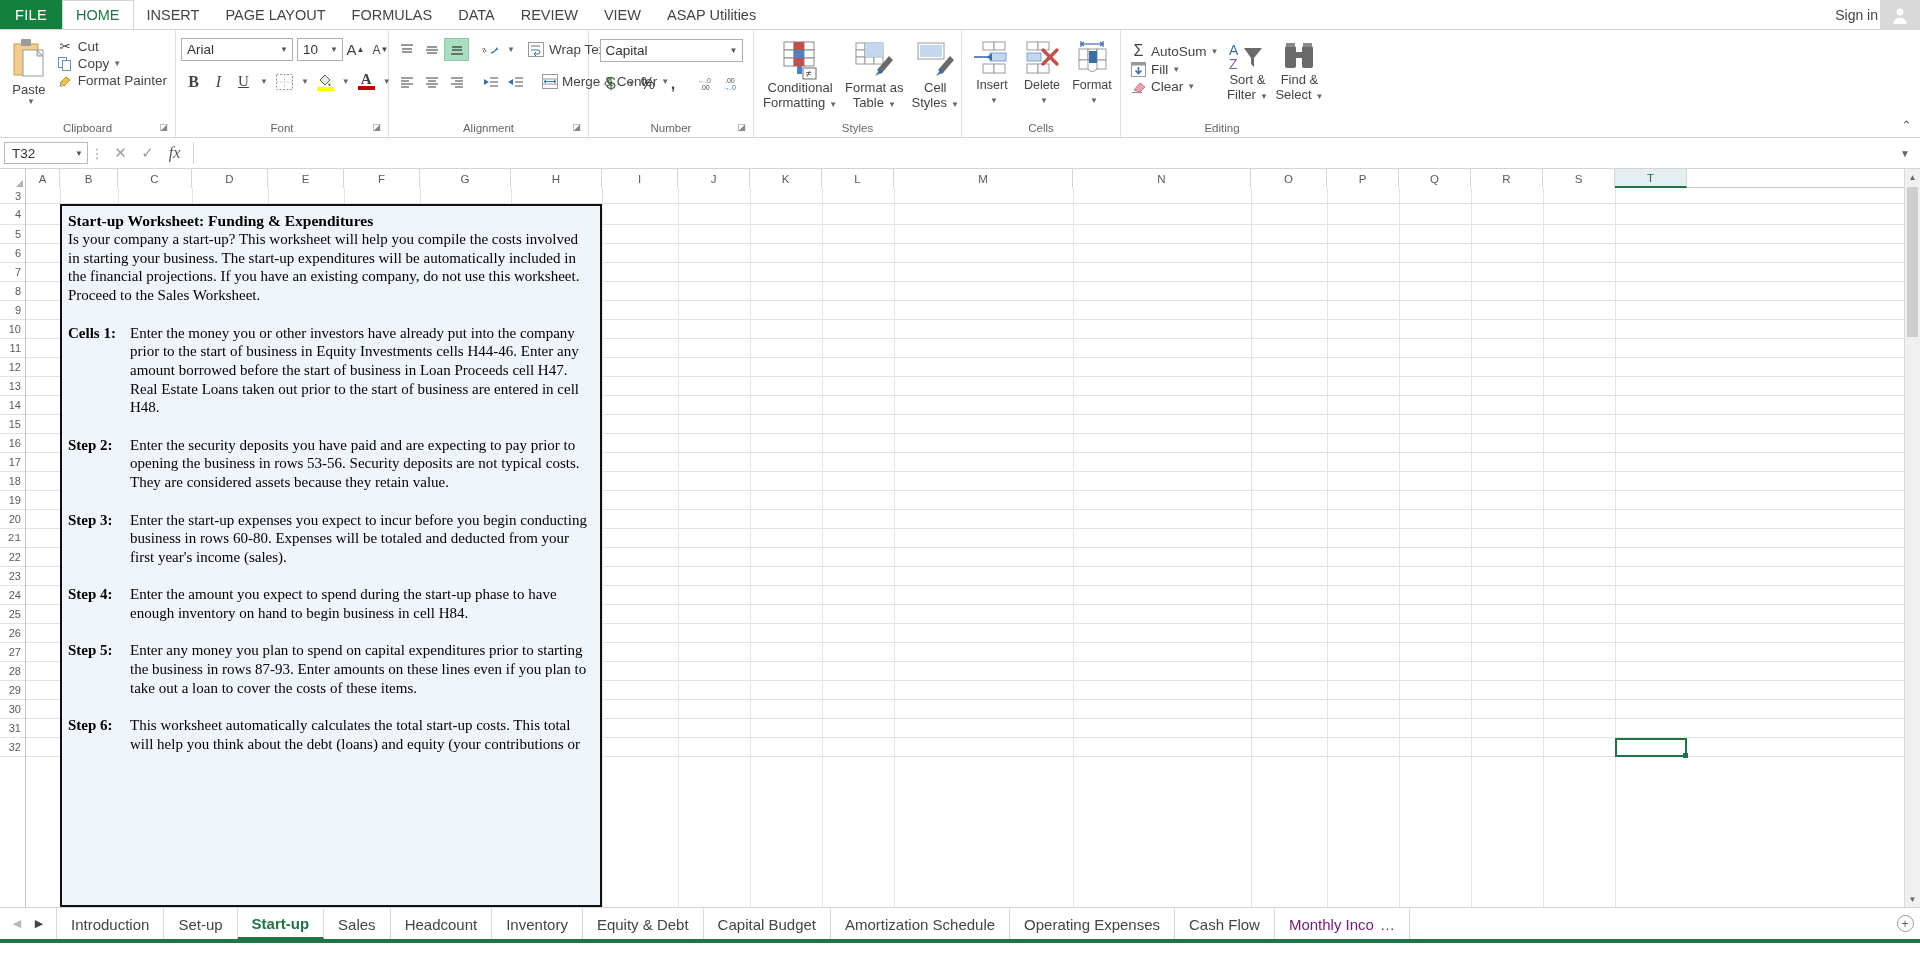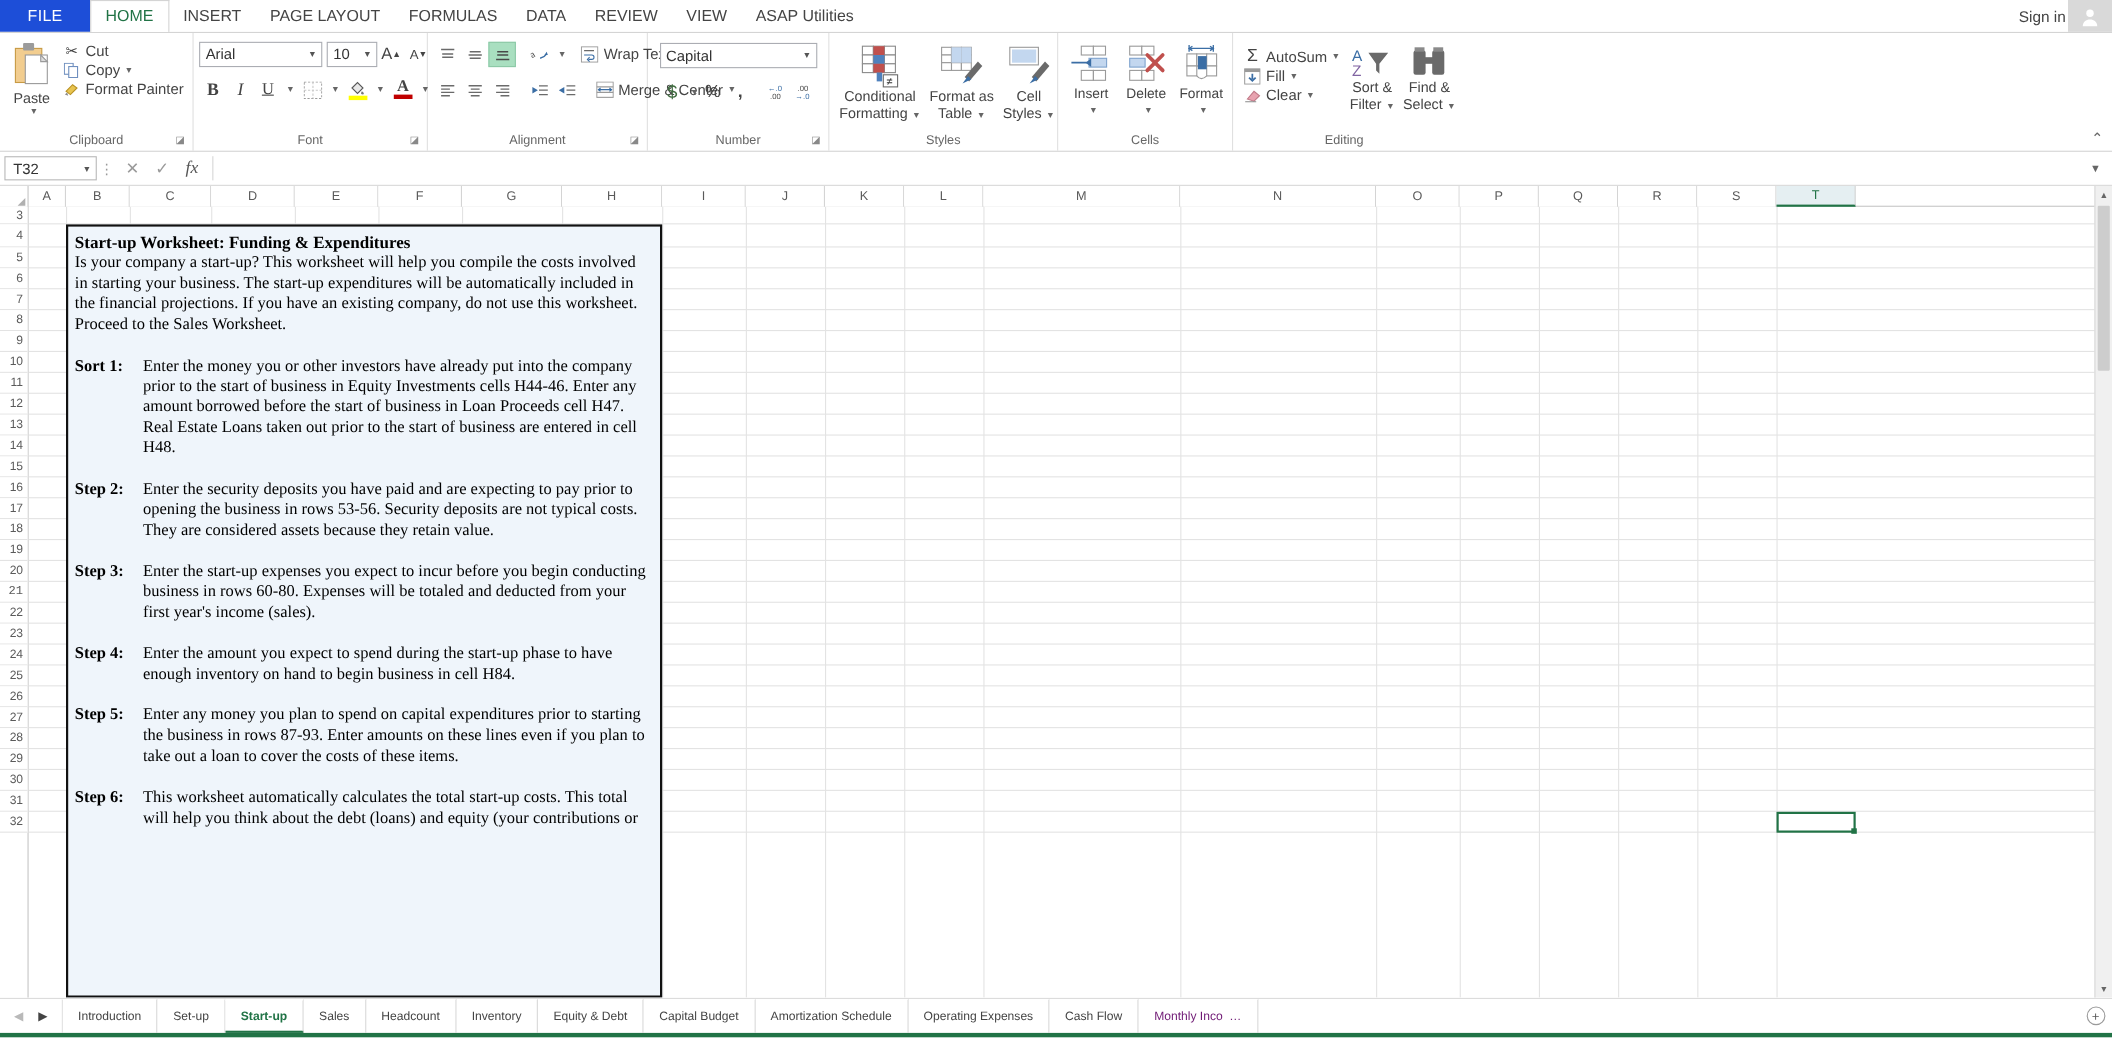--- a/index.html
+++ b/index.html
@@ -13,22 +13,22 @@
 
   
   .titlebar {
     height: 29px;
     display: flex;
     align-items: stretch;
     background: #ffffff;
     position: relative;
   }
   .file-tab {
-    width: 82px;
-    background: #1d4ed8;
+    width: 62px;
+    background: #15803d;
     color: #ffffff;
     font-size: 14.5px;
     display: flex;
     align-items: center;
     justify-content: center;
     letter-spacing: .3px;
   }
   .rtab {
     padding: 0 13px;
     display: flex;
@@ -264,21 +264,21 @@
     border-top: 1px solid #d4d4d4;
   }
   .tabnav { display:flex; align-items:center; padding: 0 6px; }
   .tabnav-btn { width: 22px; text-align:center; font-size: 11px; }
   .tabnav-btn.dim { color:#b9b9b9; }
   .tabnav-btn.on { color:#444; }
   .tabs { display:flex; align-items:stretch; flex:1; overflow:hidden; }
   .stab {
     display:flex; align-items:center;
     padding: 0 14px;
-    font-size: 11px; color: #444;
+    font-size: 15px; color: #444;
     border-right: 1px solid #d9d9d9;
     border-top: 1px solid transparent;
     white-space: nowrap;
   }
   .stab:first-child { border-left: 1px solid #d9d9d9; }
   .stab.active {
     color: #217346; font-weight: bold;
     background: #ffffff;
     border-top: 2px solid #ffffff;
     border-bottom: 2px solid #217346;
@@ -1023,21 +1023,21 @@
         <div class="gline-v" style="left: 166px;"></div>
         <div class="gline-v" style="left: 92px;"></div>
         <div class="gline-v" style="left: 34px;"></div>
 
       <div class="doc-block" id="doc-block" style="left: 34px; top: 16px; width: 542px; height: 703px;">
         <div class="doc-title">Start-up Worksheet:  Funding &amp; Expenditures</div>
         <div class="doc-p">Is your company a start-up? This worksheet will help you compile the costs involved in starting your business. The start-up expenditures will be automatically included in the financial projections. If you have an existing company, do not use this worksheet. Proceed to the Sales Worksheet.</div>
         <div class="doc-spacer"></div>
 
         <div class="step">
-          <div class="step-lbl">Sort 1:</div>
+          <div class="step-lbl">Cells 1:</div>
           <div class="step-txt">Enter the money you or other investors have already put into the company prior to the start of business in Equity Investments cells H44-46. Enter any amount borrowed before the start of business in Loan Proceeds cell H47. Real Estate Loans taken out prior to the start of business are entered in cell H48.</div>
         </div>
         <div class="doc-spacer"></div>
 
         <div class="step">
           <div class="step-lbl">Step 2:</div>
           <div class="step-txt">Enter the security deposits you have paid and are expecting to pay prior to opening the business in rows 53-56. Security deposits are not typical costs. They are considered assets because they retain value.</div>
         </div>
         <div class="doc-spacer"></div>
 

